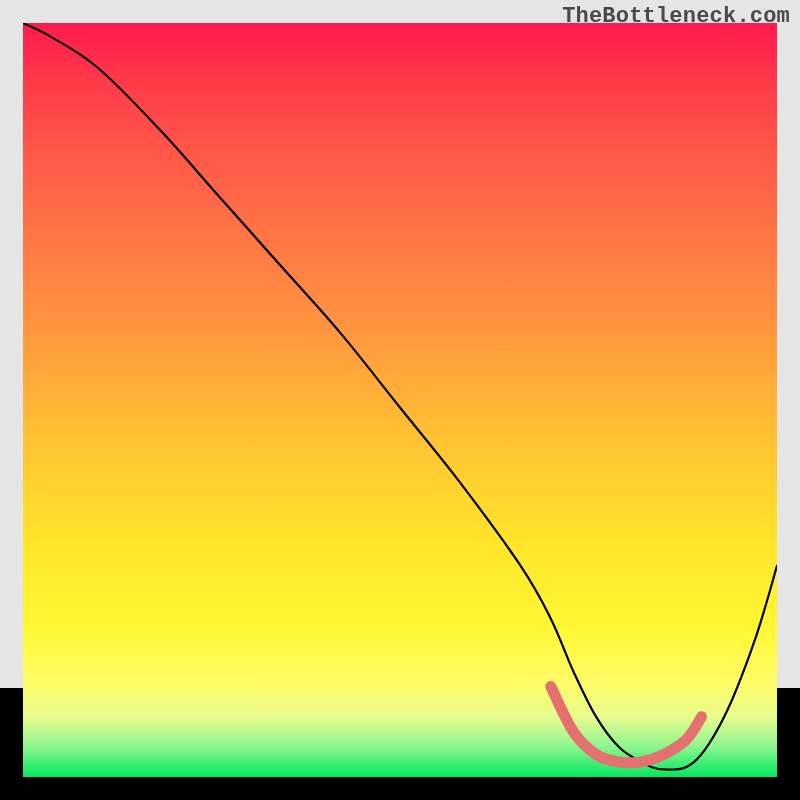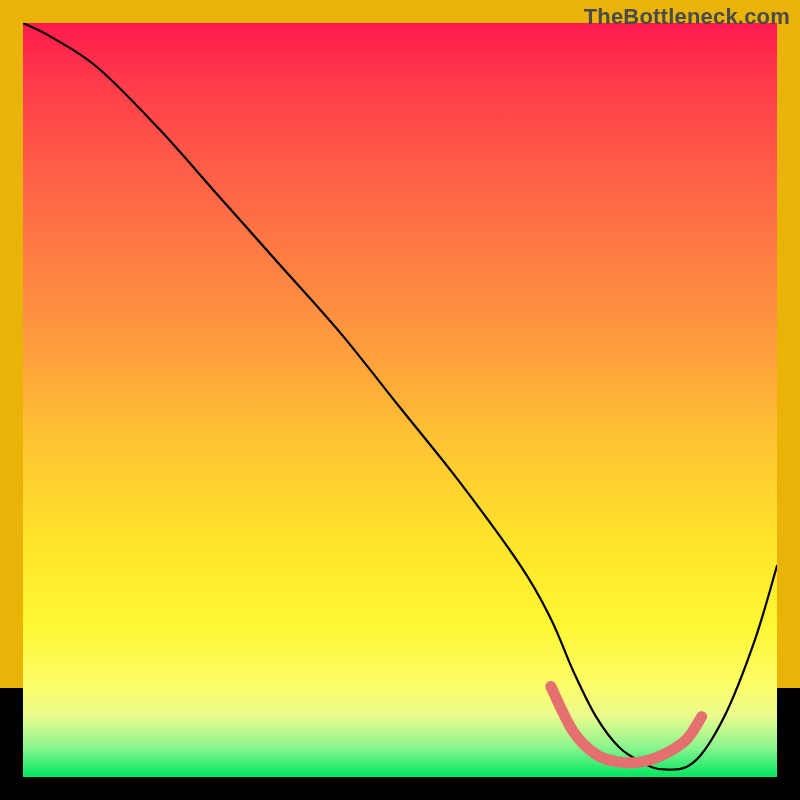--- a/index.html
+++ b/index.html
@@ -8,21 +8,22 @@
     width: 800px;
     height: 800px;
     background: #000;
     overflow: hidden;
     font-family: Arial, Helvetica, sans-serif;
   }
   .frame {
     position: relative;
     width: 800px;
     height: 688px;
-    background: #eab308;
+    background: #e5e5e5;
+    font-family: Liberation Mono, monospace;
   }
   .watermark {
     position: absolute;
     top: 4px;
     right: 10px;
     color: #4a4a4a;
     font-size: 22px;
     font-weight: 600;
     letter-spacing: 0.2px;
     z-index: 10;

